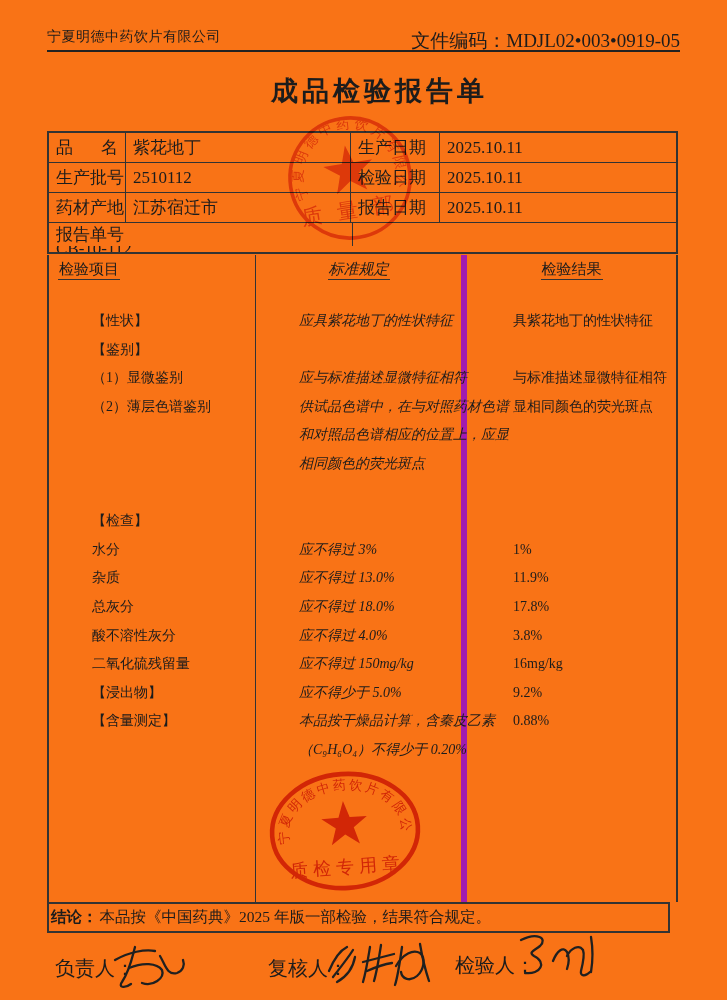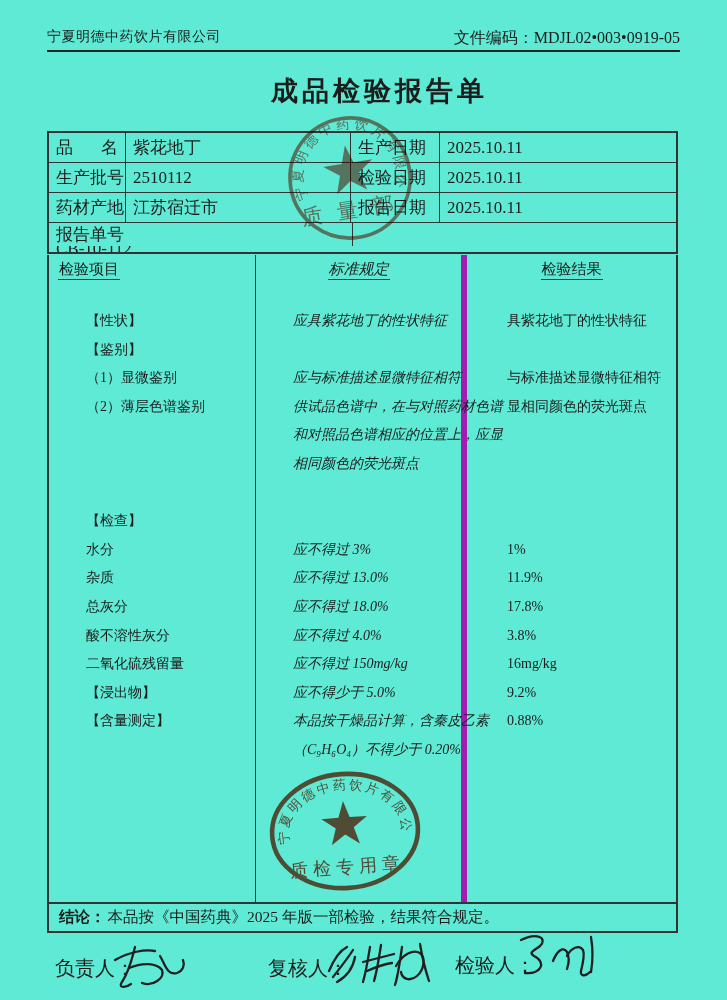--- a/index.html
+++ b/index.html
@@ -1,20 +1,20 @@
 <!DOCTYPE html>
 <html><head>
 <meta charset="utf-8">
 <style>
   html,body{margin:0;padding:0;background:#e8e8e8;}
-  .page{position:relative;width:727px;height:1000px;background:#5eead4;overflow:hidden;
+  .page{position:relative;width:727px;height:1000px;background:#f97316;overflow:hidden;
         font-family:"Liberation Serif","DejaVu Serif",serif;color:#1c1c1c;}
   
   .hdr-company{position:absolute;left:47px;top:28px;font-size:14px;letter-spacing:.5px;}
-  .hdr-code{position:absolute;right:47px;top:28px;font-size:16px;}
+  .hdr-code{position:absolute;right:47px;top:28px;font-size:19px;}
   .hdr-rule{position:absolute;left:47px;top:50px;width:633px;height:2px;background:#222;}
   .title{position:absolute;left:16px;top:73px;width:727px;text-align:center;
          font-size:27px;font-weight:bold;letter-spacing:4px;}
   
   .info-table{position:absolute;left:47px;top:131px;width:627px;border:2px solid #333;background:transparent;}
   .info-row{display:flex;height:29px;border-bottom:1px solid #333;font-size:17px;}
   .info-row:last-child{border-bottom:none;flex-direction:column;}
   .ic{display:flex;align-items:center;padding:0 7px;white-space:nowrap;overflow:hidden;}
   .c1{width:62px;border-right:1px solid #333;}
   .c1 .just{width:100%;text-align:justify;text-align-last:justify;}
@@ -27,26 +27,26 @@
   .main-table{position:absolute;left:47px;top:255px;width:627px;height:647px;
               border:2px solid #333;border-top:none;border-bottom:none;display:flex;font-size:14px;}
   .mcol{position:relative;height:100%;}
   .m1{width:206px;border-right:1px solid #333;}
   .m2{width:205px;border-right:6px solid #a21caf;font-style:italic;}
   .m3{flex:1;}
   .mhead{position:absolute;top:5px;left:0;width:100%;font-size:15px;}
   .m1 .mhead{padding-left:9px;}
   .m2 .mhead,.m3 .mhead{text-align:center;}
   .mhead span{border-bottom:1px solid #333;padding:0 1px 2px 1px;}
-  .mlines{position:absolute;top:52px;left:2px;width:100%;padding-left:25px;}
+  .mlines{position:absolute;top:52px;left:8px;width:100%;padding-left:25px;}
   .mline{height:28.6px;line-height:28.6px;white-space:nowrap;padding-left:10px;overflow:visible;}
   .m3 .mline{padding-left:13px;}
   
   .conclusion{position:absolute;left:47px;top:902px;width:617px;height:27px;border:2px solid #333;
-              display:flex;align-items:center;padding-left:10px;font-size:15.5px;white-space:nowrap;}
+              display:flex;align-items:center;padding-left:2px;font-size:15.5px;white-space:nowrap;}
   .conclusion b{font-weight:bold;margin-right:2px;}
   
   .sig-label{position:absolute;font-size:20px;}
   .sig{position:absolute;}
   .sig path{fill:none;stroke:#202020;stroke-width:2.3;stroke-linecap:round;stroke-linejoin:round;}
   
   .stamp{position:absolute;mix-blend-mode:multiply;pointer-events:none;}
   .stamp text{font-family:"Liberation Serif","DejaVu Serif",serif;}
 </style>
 </head>

